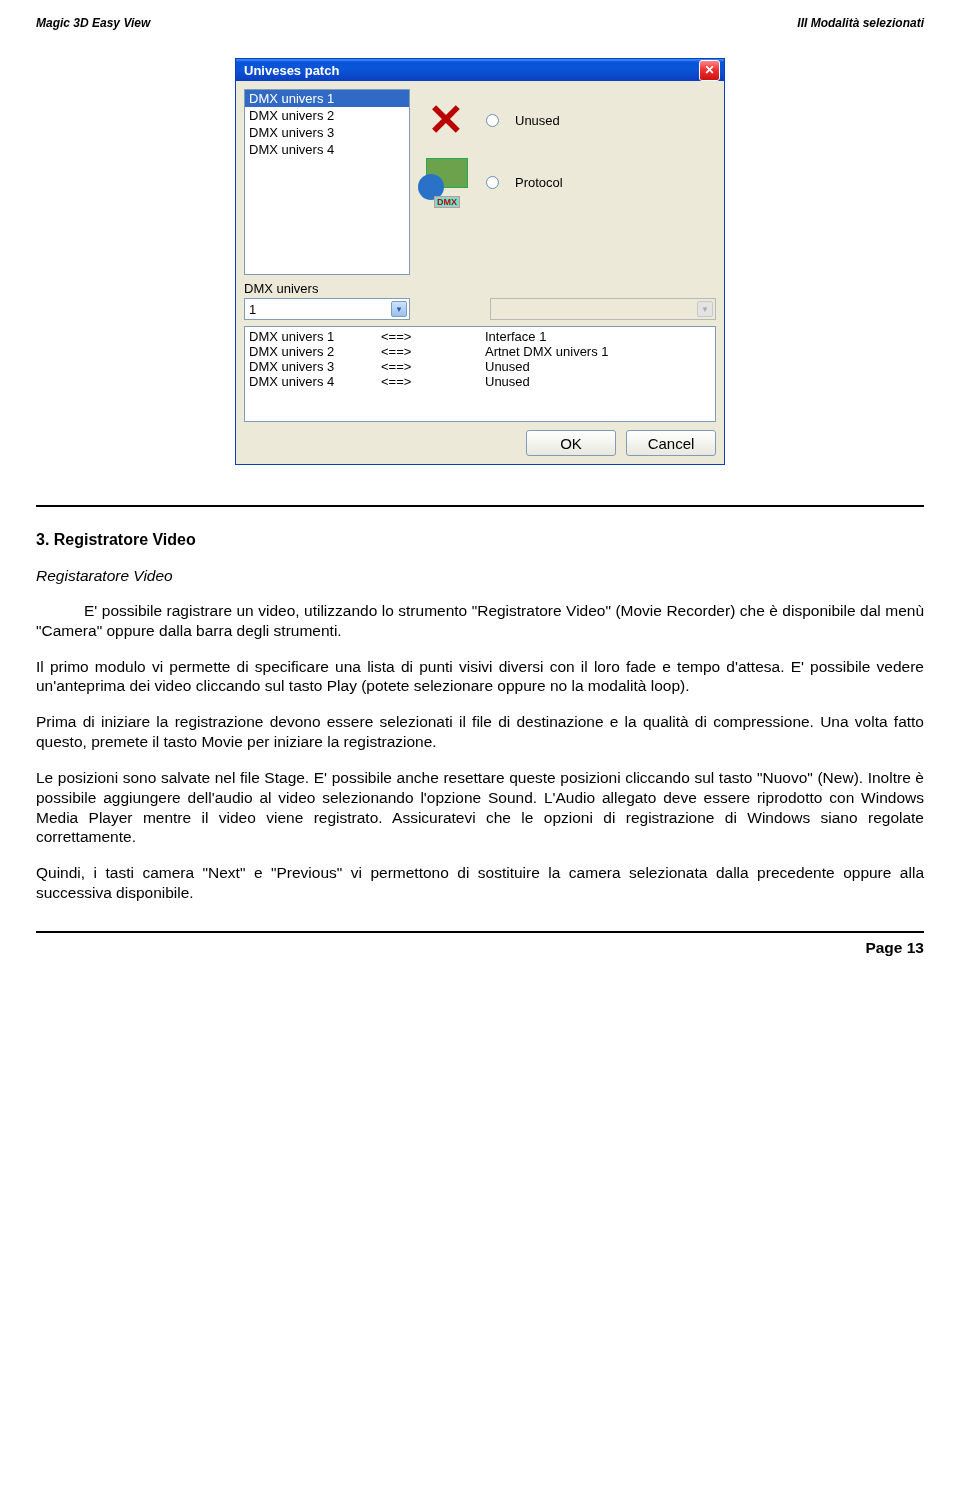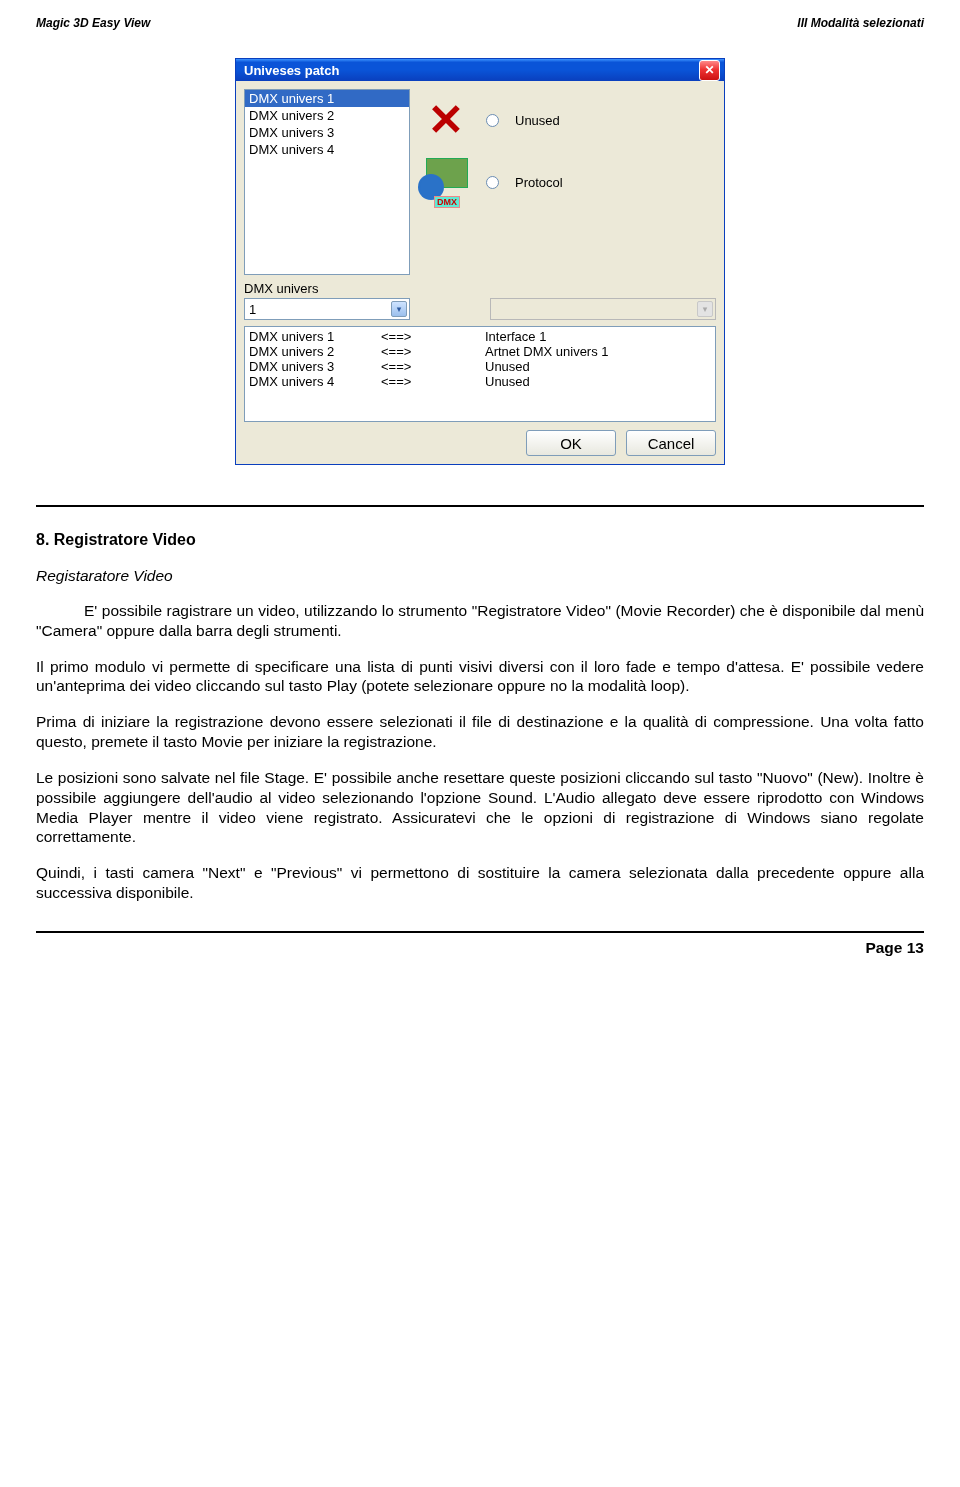--- a/index.html
+++ b/index.html
@@ -209,21 +209,21 @@
       <div class="btnrow">
         <div class="xpbtn">OK</div>
         <div class="xpbtn">Cancel</div>
       </div>
     </div>
   </div>
 </div>
 
 <hr class="sep">
 
-<div class="sec-title">8. Registratore Video</div>
+<div class="sec-title">3. Registratore Video</div>
 <div class="subhead">Registaratore Video</div>
 
 <p class="para indent">E' possibile ragistrare un video, utilizzando lo strumento "Registratore Video" (Movie Recorder) che è disponibile dal menù "Camera" oppure dalla barra degli strumenti.</p>
 <p class="para">Il primo modulo vi permette di specificare una lista di punti visivi diversi  con il loro fade e tempo d'attesa. E' possibile vedere un'anteprima dei video cliccando sul tasto Play (potete selezionare oppure no la modalità loop).</p>
 <p class="para">Prima di iniziare la registrazione devono essere selezionati il file di destinazione e la qualità di compressione. Una volta fatto questo, premete il tasto Movie per iniziare la registrazione.</p>
 <p class="para">Le posizioni sono salvate nel file Stage. E' possibile anche resettare queste posizioni cliccando sul tasto "Nuovo" (New). Inoltre è possibile aggiungere dell'audio al video selezionando l'opzione Sound. L'Audio allegato deve essere riprodotto con Windows Media Player mentre il video viene registrato. Assicuratevi che le opzioni di registrazione di Windows siano regolate correttamente.</p>
 <p class="para">Quindi, i tasti camera "Next" e "Previous" vi permettono di sostituire la camera selezionata dalla precedente oppure alla successiva disponibile.</p>
 
 <div class="footer">
   <hr>

